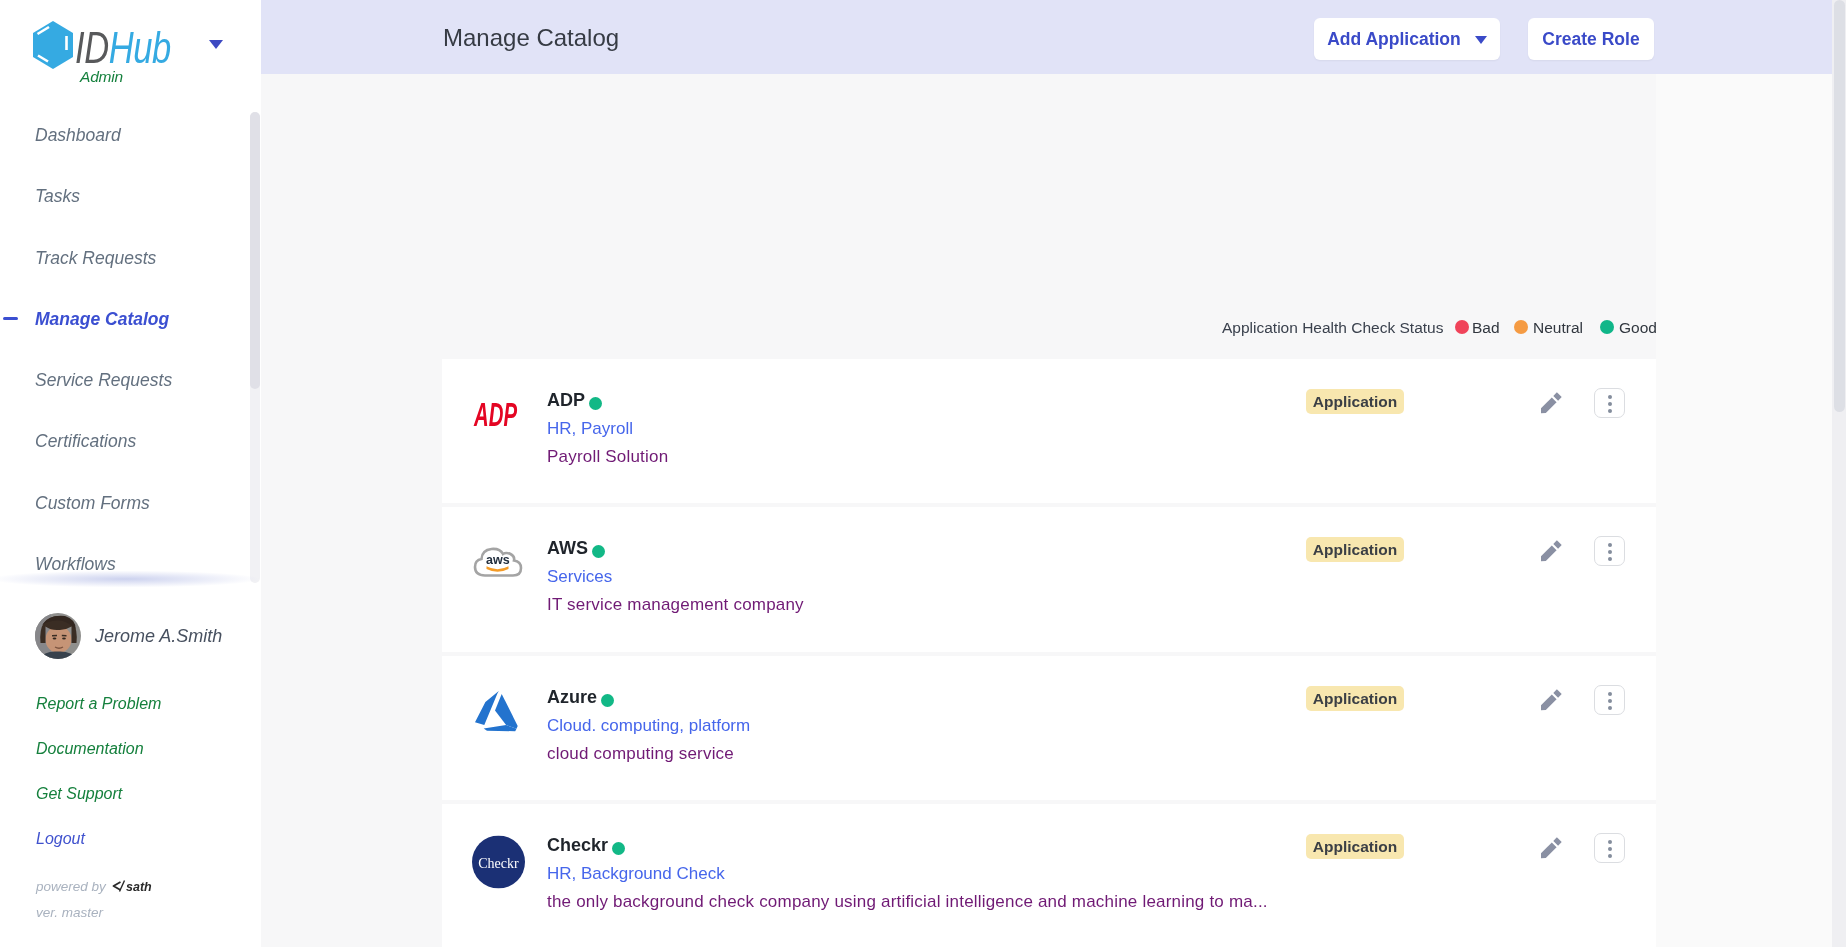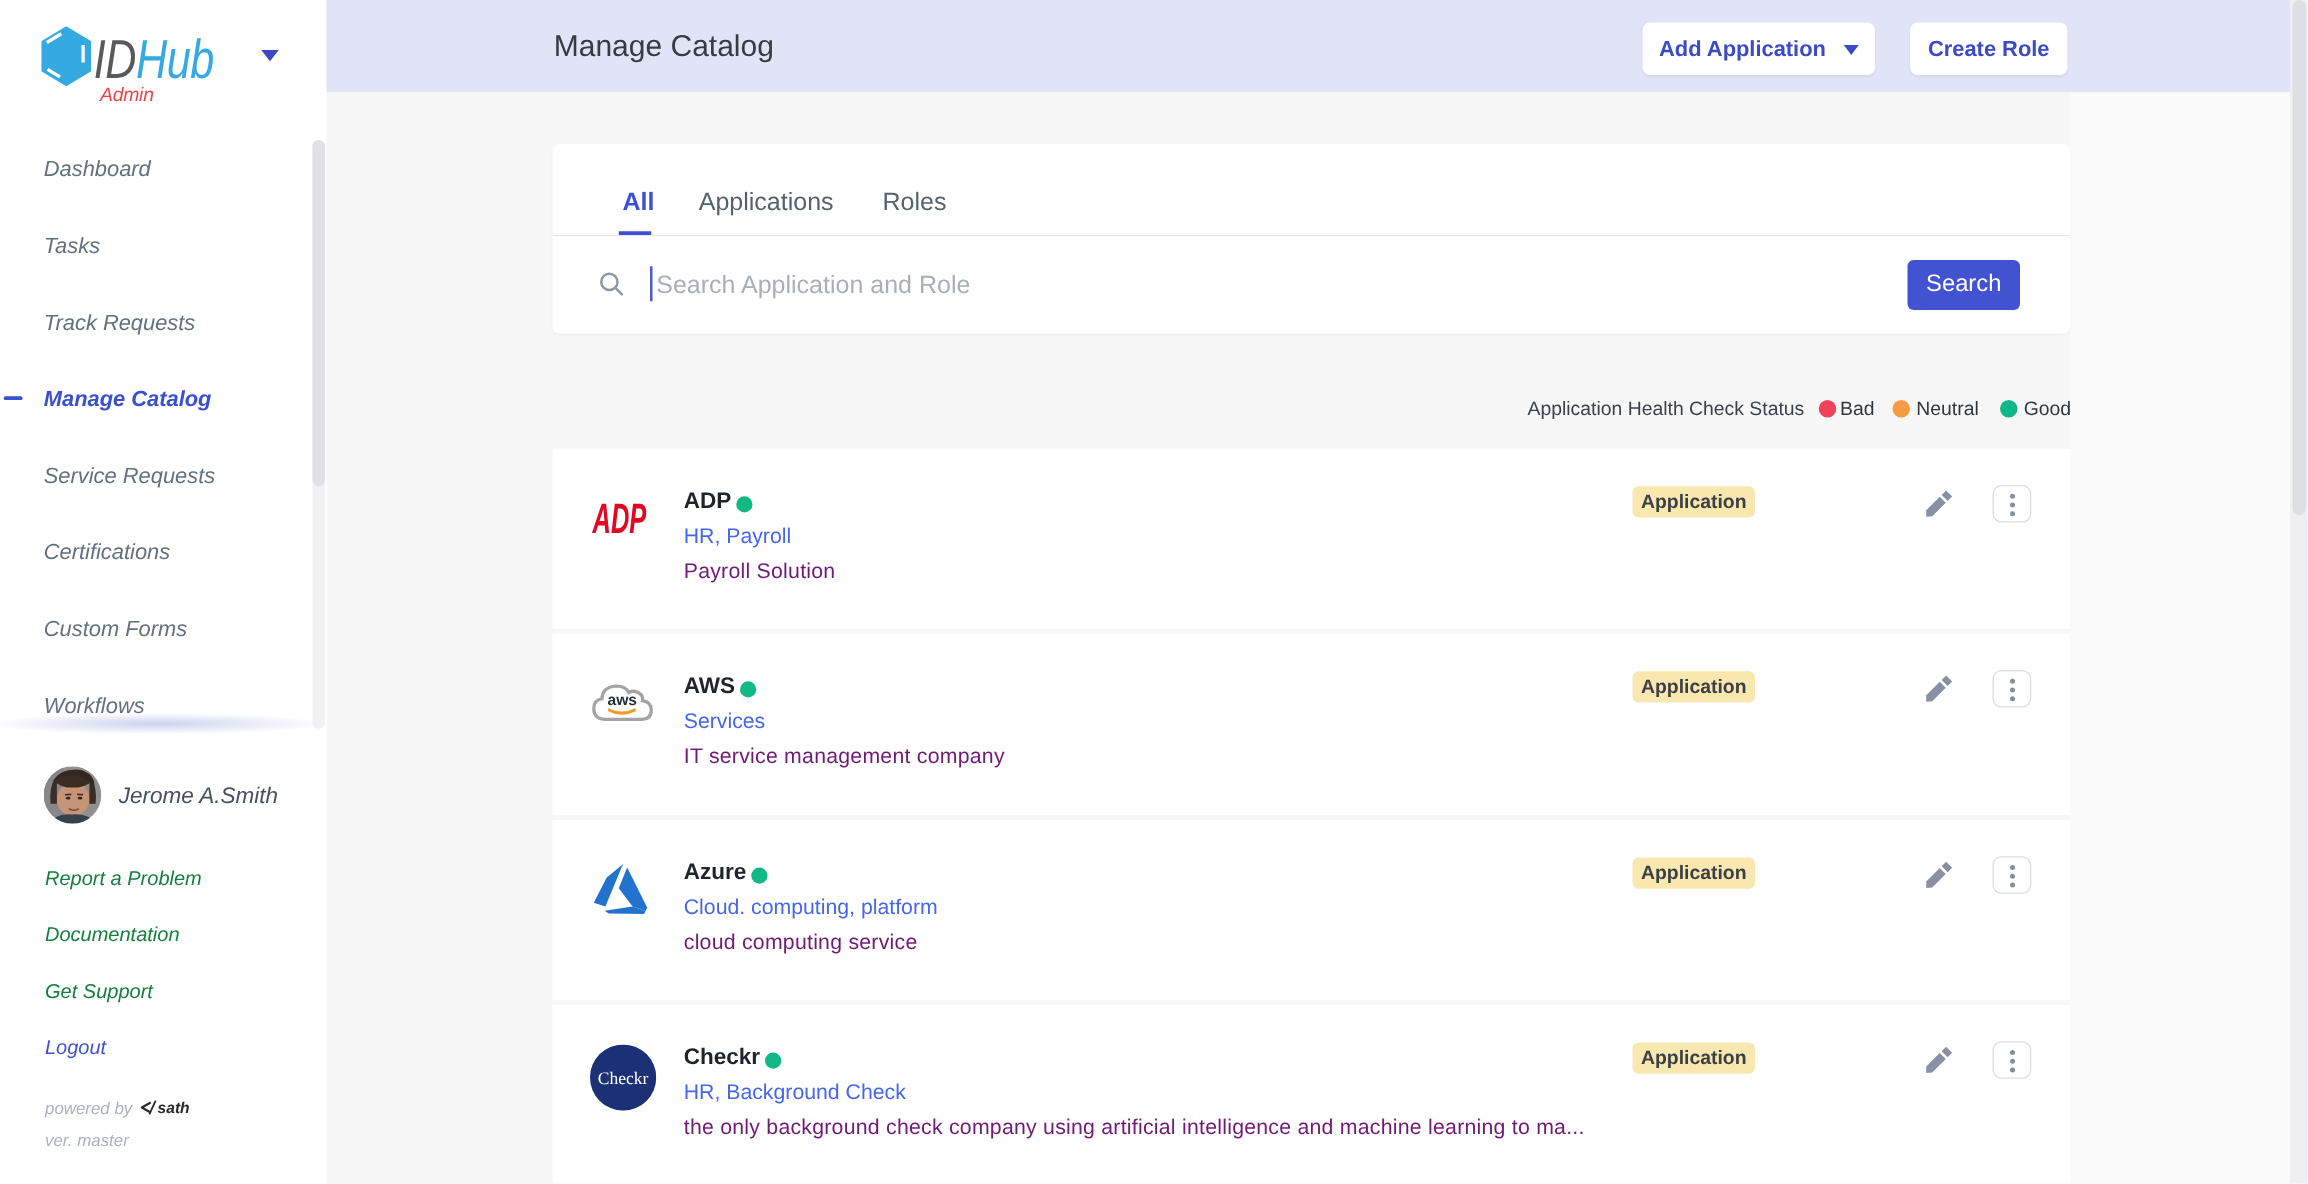--- a/index.html
+++ b/index.html
@@ -4,21 +4,21 @@
 <style>
   * { margin:0; padding:0; box-sizing:border-box; }
   html,body { width:1846px; height:947px; overflow:hidden; }
   body { font-family:"Liberation Sans", sans-serif; position:relative; background:#fff; }
 
   
   #sidebar { position:absolute; left:0; top:0; width:261px; height:947px; background:#fff; z-index:5;font-style:italic; }
   #logo-hex { position:absolute; left:33px; top:21px; }
   #logo-text { position:absolute; left:75px; top:25.5px; font-size:44px; color:#58595b; letter-spacing:-0.5px; transform:scaleX(0.785); transform-origin:0 0; white-space:nowrap; line-height:44px; }
   #logo-text .hub { color:#35aae2; }
-  #admin-label { position:absolute; left:80px; top:67.5px; font-size:15.5px; color:#ef4444; letter-spacing:-0.2px; }
+  #admin-label { position:absolute; left:80px; top:67.5px; font-size:15.5px; color:#15803d; letter-spacing:-0.2px; }
   #logo-caret { position:absolute; left:209px; top:40px; width:0; height:0;
     border-left:7px solid transparent; border-right:7px solid transparent; border-top:9px solid #3d49c2; }
   .menu-item { position:absolute; left:35px; font-size:17.5px; color:#63707f; white-space:nowrap; }
   .menu-item.active { color:#3b4fd1; font-weight:bold; }
   #active-dash { position:absolute; left:3px; top:317px; width:15px; height:3px; background:#3b4fd1; border-radius:2px; }
   #side-track { position:absolute; left:250px; top:112px; width:10px; height:471px; background:#f1f1f4; border-radius:6px; }
   #side-thumb { position:absolute; left:250px; top:112px; width:10px; height:277px; background:#e0e0e7; border-radius:6px; }
   #side-fade { position:absolute; left:0px; top:568px; width:261px; height:22px;
     background:radial-gradient(ellipse 70% 52% at 48% 50%, rgba(128,142,214,0.4), rgba(128,142,214,0) 74%); }
   #avatar { position:absolute; left:35px; top:613px; width:46px; height:46px; border-radius:50%; overflow:hidden; }
@@ -83,34 +83,20 @@
 <body>
 
 <div id="header">
   <div id="title">Manage Catalog</div>
   <div class="hd-btn" id="btn-add">Add Application<span class="caret"></span></div>
   <div class="hd-btn" id="btn-create">Create Role</div>
 </div>
 
 <div id="content">
   <div id="right-band"></div>
-  <div id="card">
-    <div class="tab" id="tab-all">All</div>
-    <div class="tab" id="tab-apps">Applications</div>
-    <div class="tab" id="tab-roles">Roles</div>
-    <div id="tab-underline"></div>
-    <div id="card-divider"></div>
-    <svg id="search-icon" style="position:absolute;left:36px;top:101px" width="22" height="22" viewBox="0 0 22 22">
-      <circle cx="9.5" cy="9.5" r="6.5" fill="none" stroke="#8e97a3" stroke-width="2"></circle>
-      <line x1="14.5" y1="14.5" x2="19.5" y2="19.5" stroke="#8e97a3" stroke-width="2" stroke-linecap="round"></line>
-    </svg>
-    <div id="search-caret"></div>
-    <div id="search-ph">Search Application and Role</div>
-    <div id="search-btn">Search</div>
-  </div>
 
   <div id="legend">
     <div style="left:961px">Application Health Check Status</div>
     <span class="ldot" style="left:1194px;background:#f0435a"></span>
     <div class="llabel" style="left:1211px">Bad</div>
     <span class="ldot" style="left:1253px;background:#f59b43"></span>
     <div class="llabel" style="left:1272px">Neutral</div>
     <span class="ldot" style="left:1339px;background:#10b689"></span>
     <div class="llabel" style="left:1358px">Good</div>
   </div>

